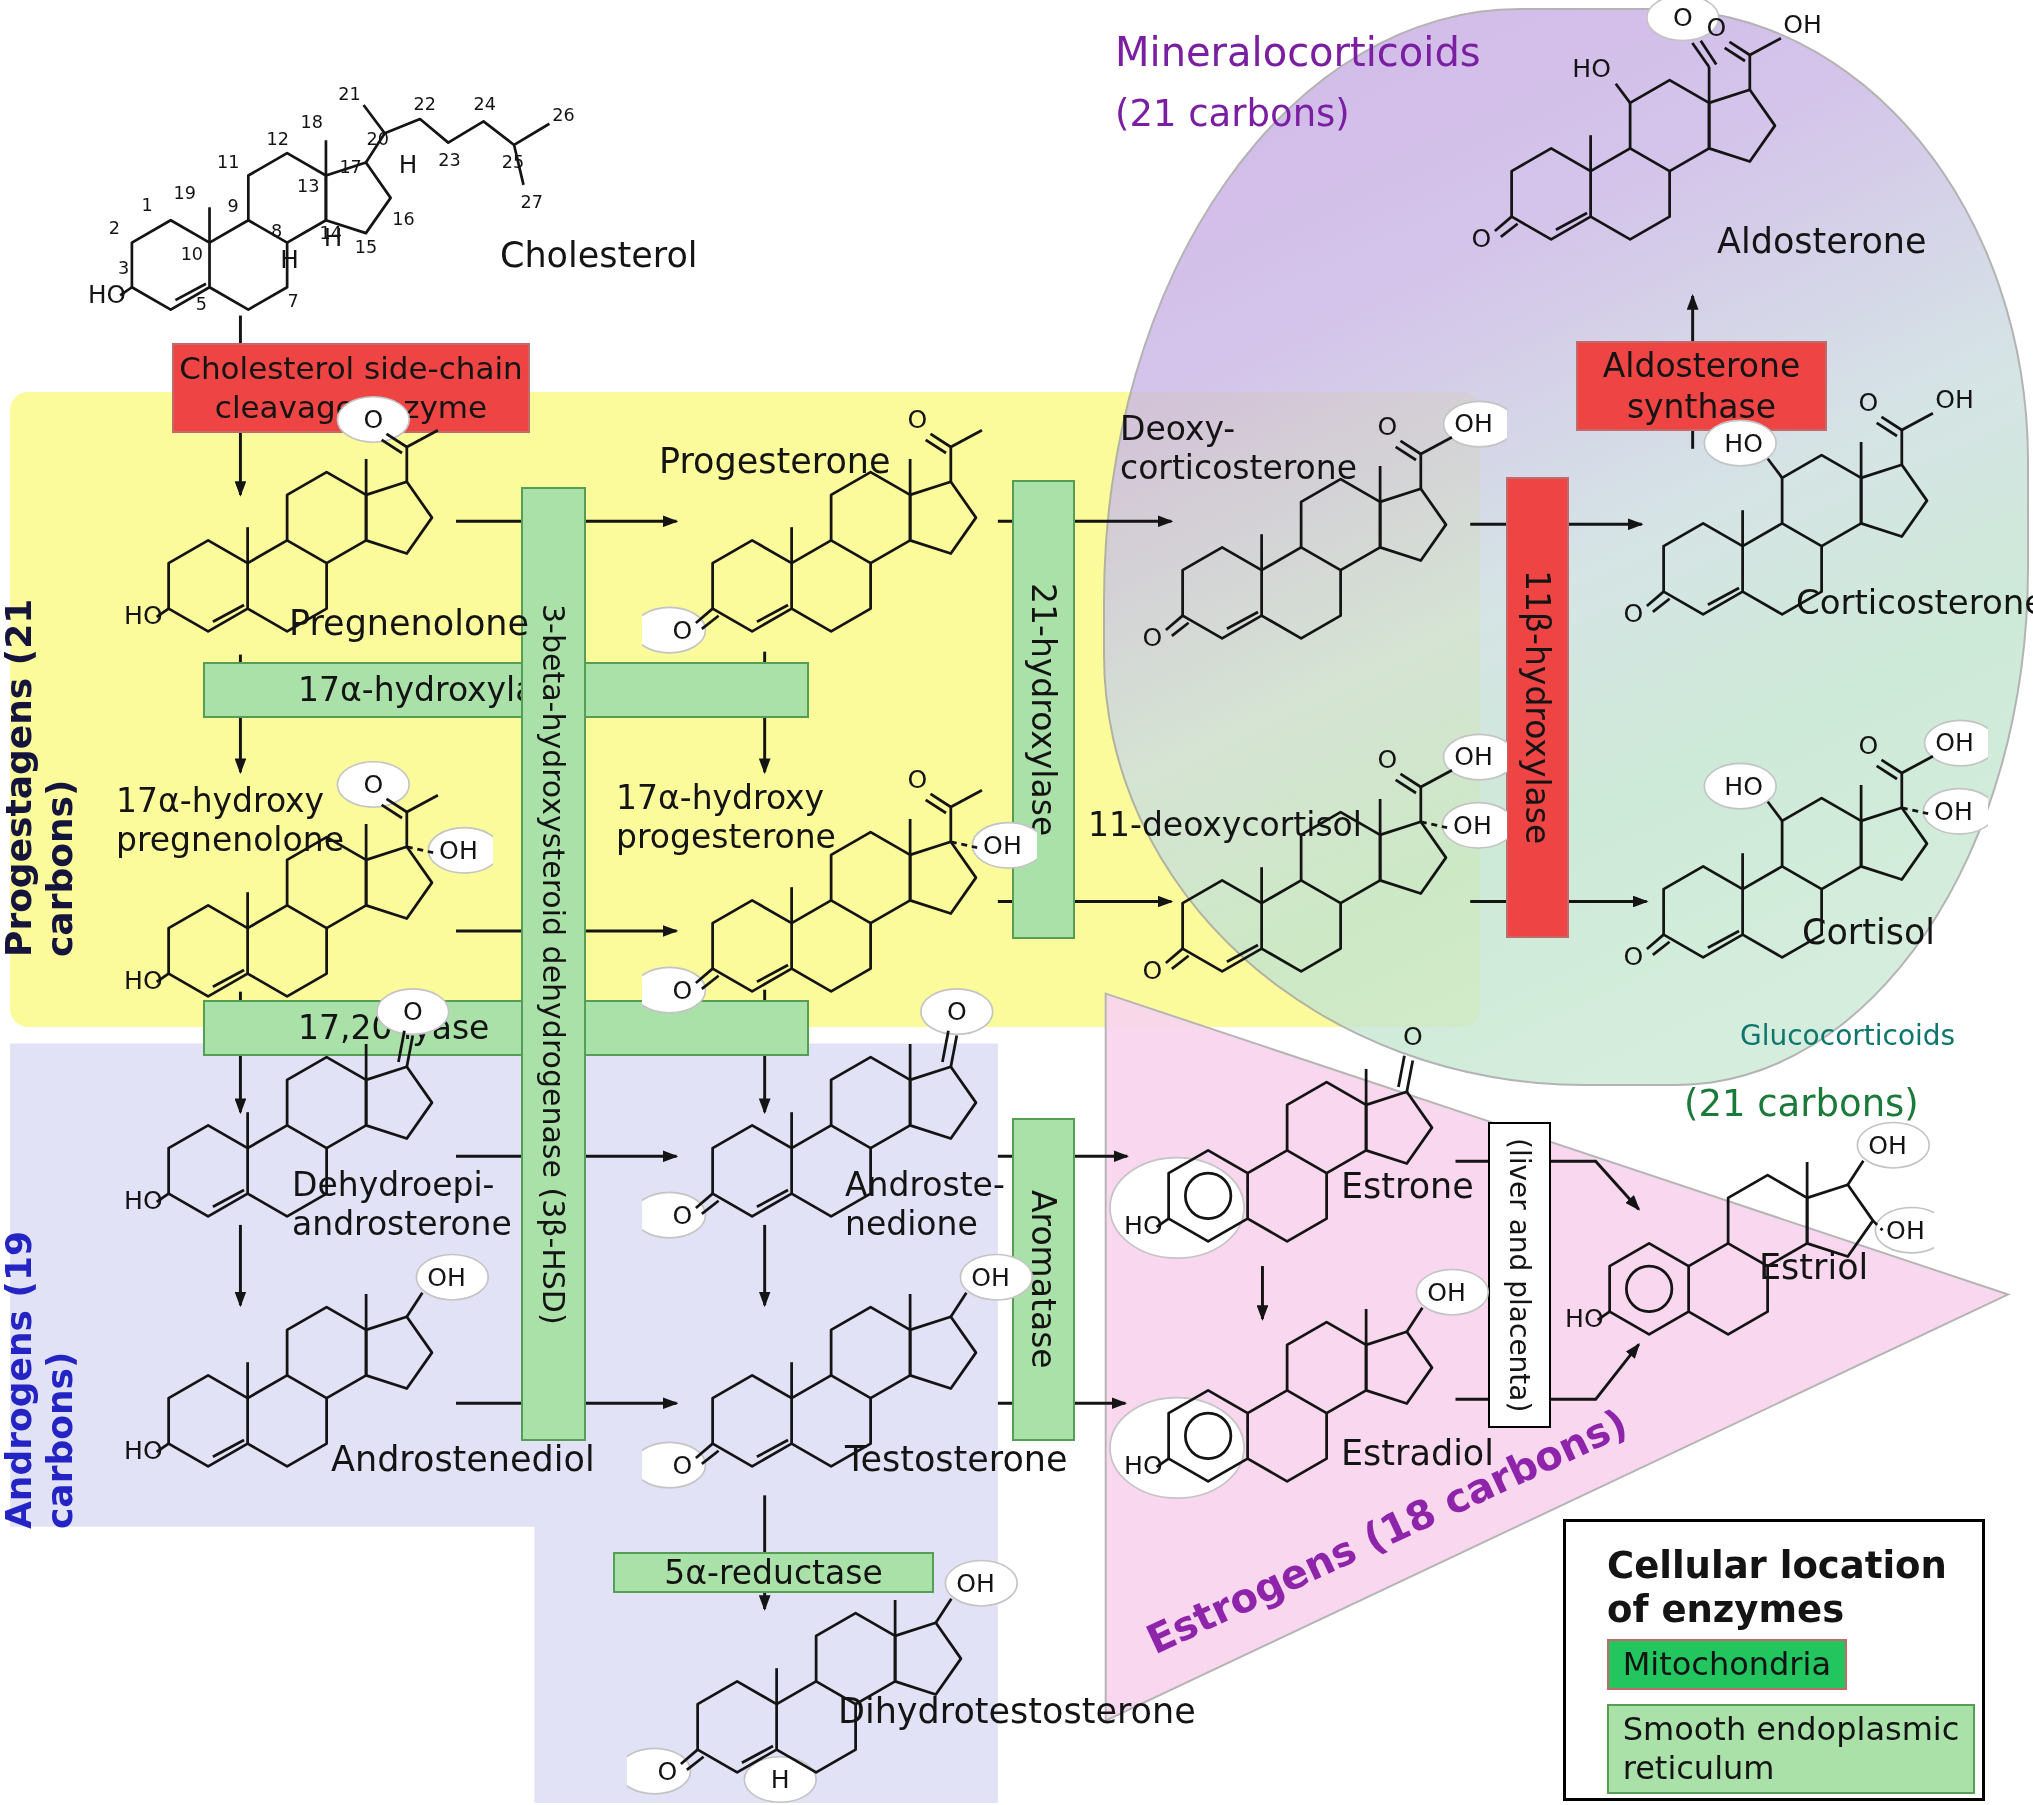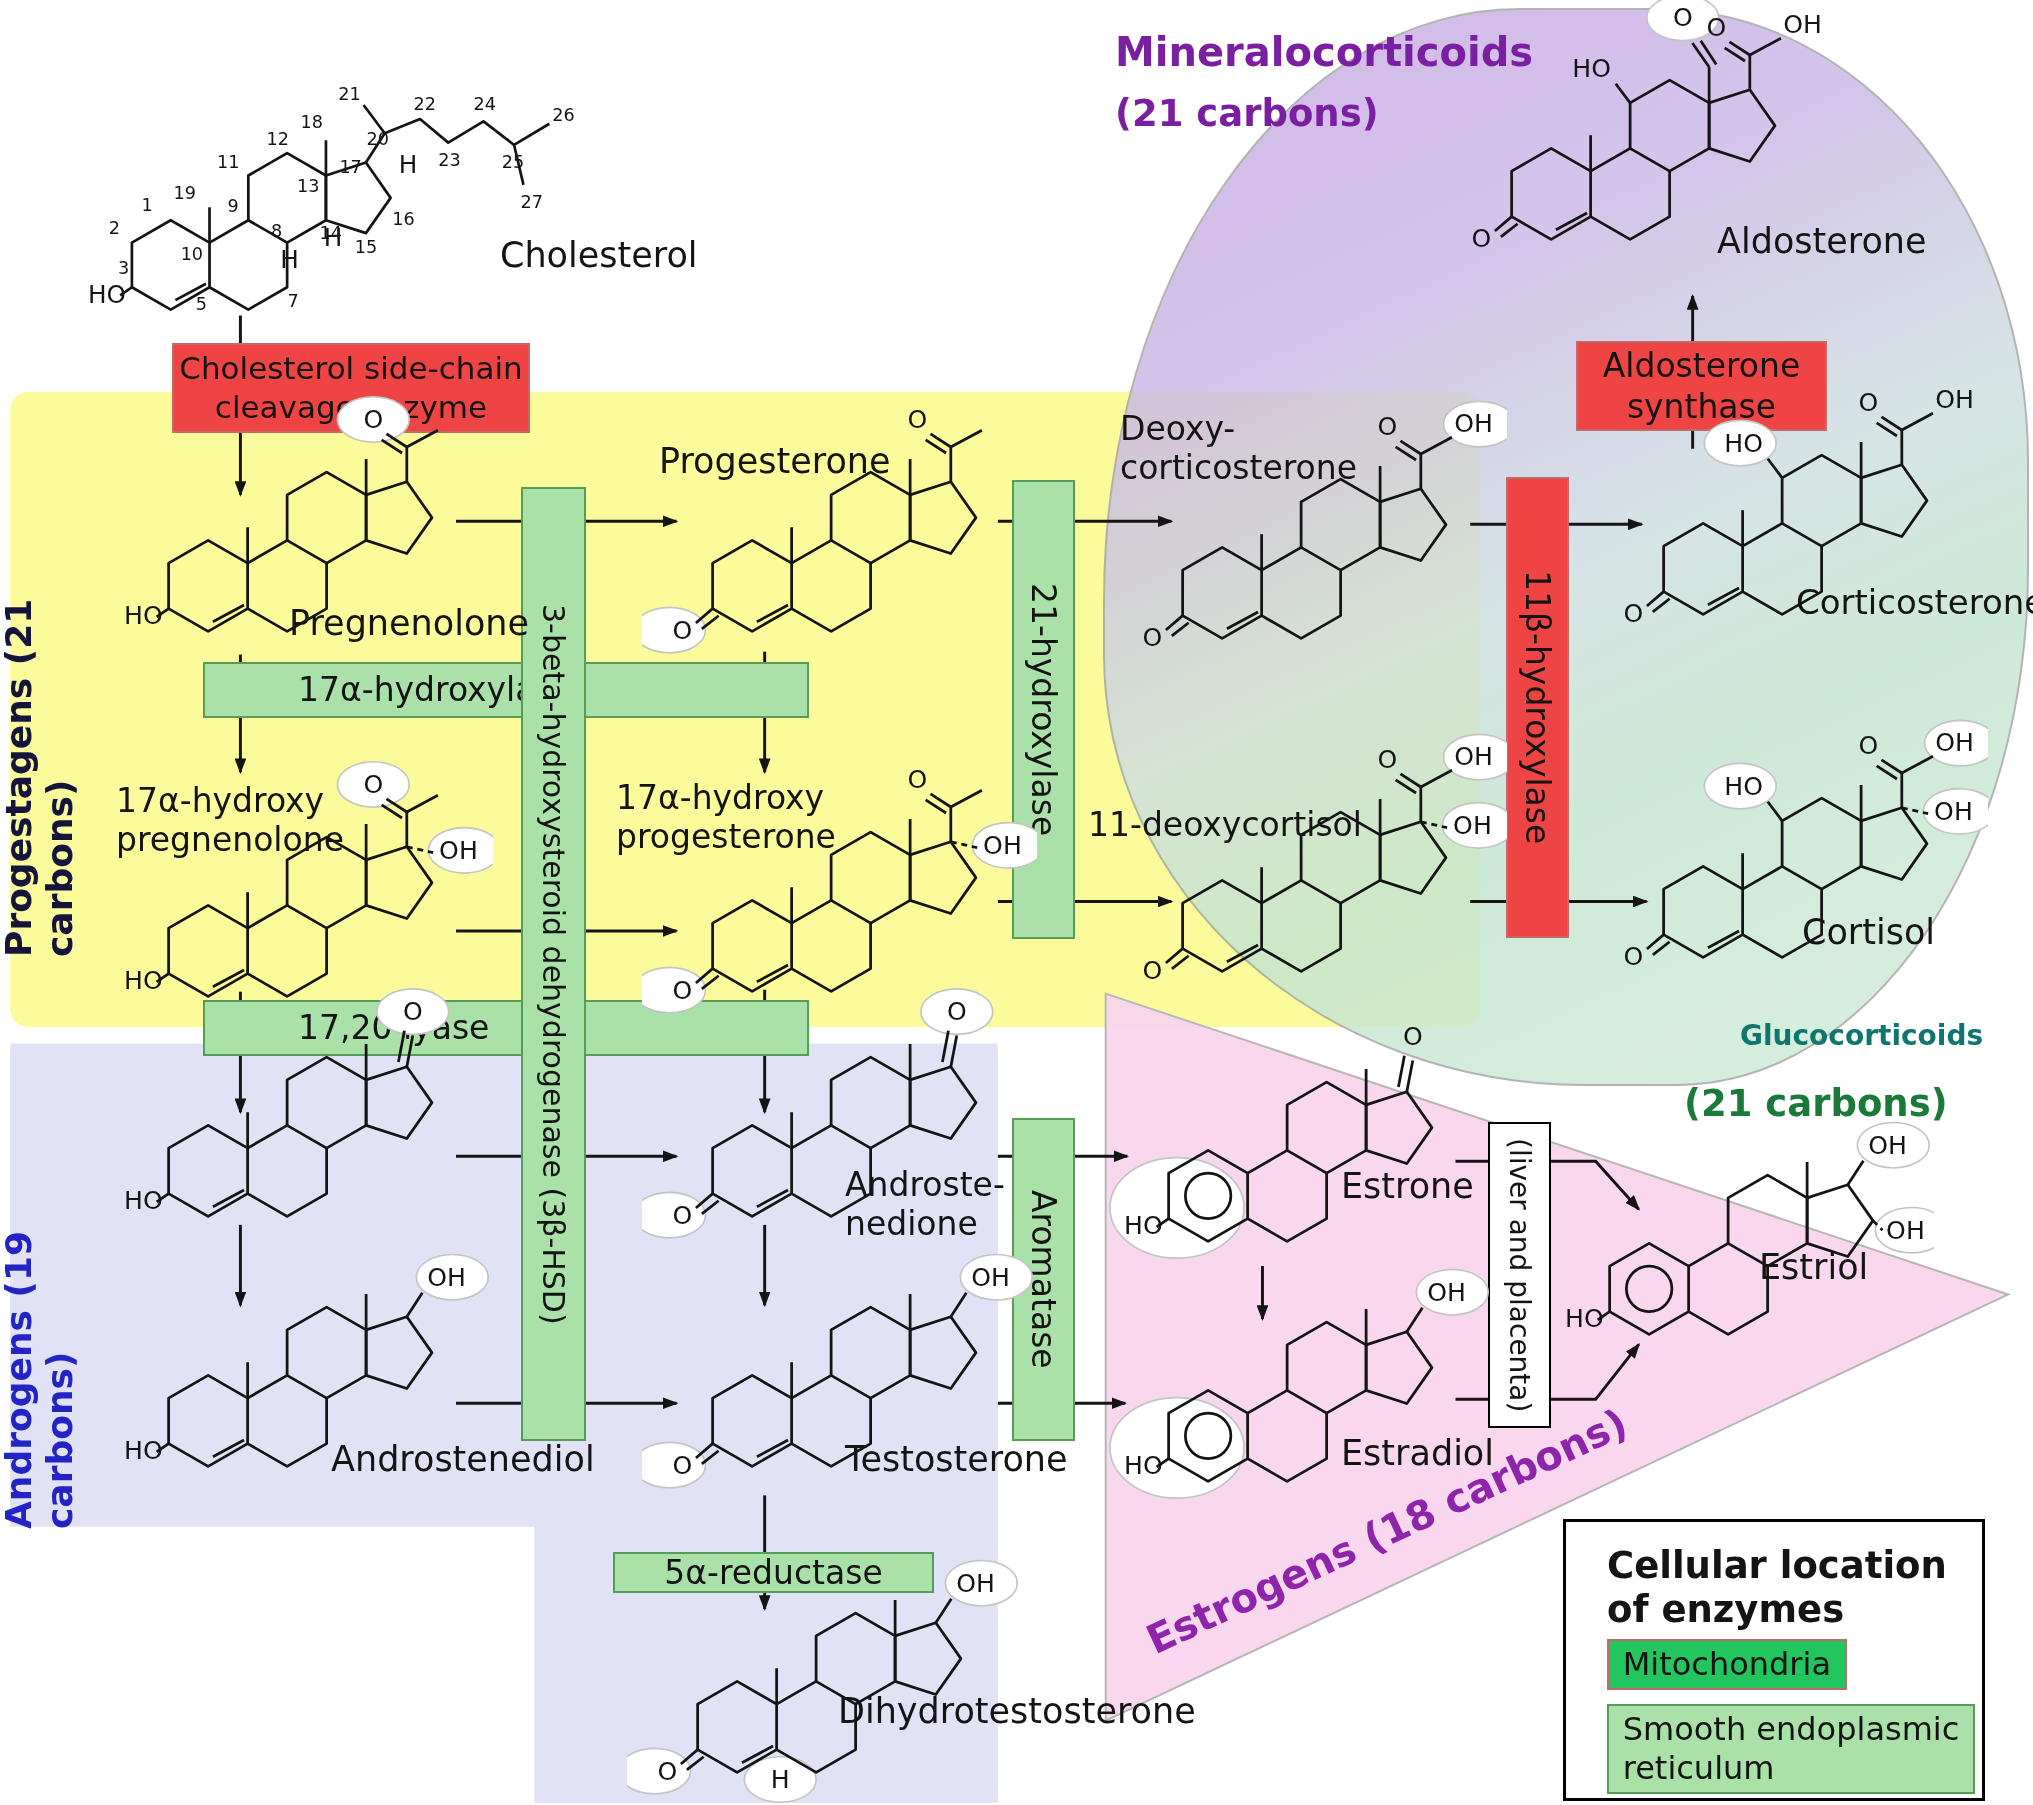--- a/index.html
+++ b/index.html
@@ -21,21 +21,21 @@
   .enzyme.white{background:#fff;border-color:#000;border-width:2.9px}
   .enzyme.vert{writing-mode:vertical-rl}
   .enzyme.padleft{justify-content:flex-start;padding-left:93px}
   .mol{position:absolute;z-index:6}
   .mlabel{position:absolute;z-index:7;font-size:35px;white-space:pre-line;line-height:1.17;color:#141414}
   .mlabel.sm{font-size:33px}
   .vlabel{position:absolute;z-index:7;writing-mode:vertical-rl;transform:rotate(180deg);
           display:flex;align-items:center;justify-content:center;font-weight:bold;font-size:36px}
   #progestagens-label{left:11.8px;top:488px;width:53px;height:469px;color:#14143c}
   #androgens-label{left:11.8px;top:1100px;width:53px;height:429px;color:#2424c4}
-  .hdr{position:absolute;z-index:7;font-weight:bold}
+  .hdr{position:absolute;z-index:7;font-weight:normal}
   #mineralo-1{left:1115px;top:29px;font-size:40px;color:#7b1fa2}
   #mineralo-2{left:1115px;top:92px;font-size:37px;color:#7b1fa2}
   #gluco-1{left:1740px;top:1019px;font-size:28px;color:#0f766e}
   #gluco-2{left:1684px;top:1082px;font-size:37px;color:#1a7a3a}
   #estrogens-label{left:1149px;top:1619px;font-size:40px;color:#8e24aa;
                    transform:rotate(-25deg);transform-origin:left center;z-index:7;position:absolute;font-weight:bold}
   #legend{position:absolute;z-index:8;left:1563px;top:1519px;width:422px;height:282px;
           border:3.9px solid #000;background:#fff;padding:21.6px 0 0 41px}
   #legend .ltitle{font-size:37px;font-weight:bold;white-space:pre-line;line-height:1.2}
   .lswatch{border:2px solid #888;font-size:32px;padding:3.9px 13.7px;width:fit-content;
@@ -609,20 +609,22 @@
   <div class="mlabel sm" style="left:116px;top:782px">17α-hydroxy
 pregnenolone</div>
   <div class="mlabel sm" style="left:616px;top:779px">17α-hydroxy
 progesterone</div>
   <div class="mlabel sm" style="left:1120px;top:410px">Deoxy-
 corticosterone</div>
   <div class="mlabel" style="left:1796px;top:583px;font-size:34px">Corticosterone</div>
   <div class="mlabel" style="left:1717px;top:221px">Aldosterone</div>
   <div class="mlabel sm" style="left:1088px;top:806px">11-deoxycortisol</div>
   <div class="mlabel" style="left:1802px;top:912px">Cortisol</div>
+  <div class="mlabel sm" style="left:292px;top:1166px">Dehydroepi-
+androsterone</div>
   <div class="mlabel sm" style="left:845px;top:1166px">Androste-
 nedione</div>
   <div class="mlabel" style="left:331px;top:1439px">Androstenediol</div>
   <div class="mlabel" style="left:845px;top:1439px">Testosterone</div>
   <div class="mlabel" style="left:1341px;top:1166px">Estrone</div>
   <div class="mlabel" style="left:1341px;top:1433px">Estradiol</div>
   <div class="mlabel" style="left:1759px;top:1247px">Estriol</div>
   <div class="mlabel" style="left:838px;top:1691px">Dihydrotestosterone</div>
 
   <div class="hdr" id="mineralo-1">Mineralocorticoids</div>

